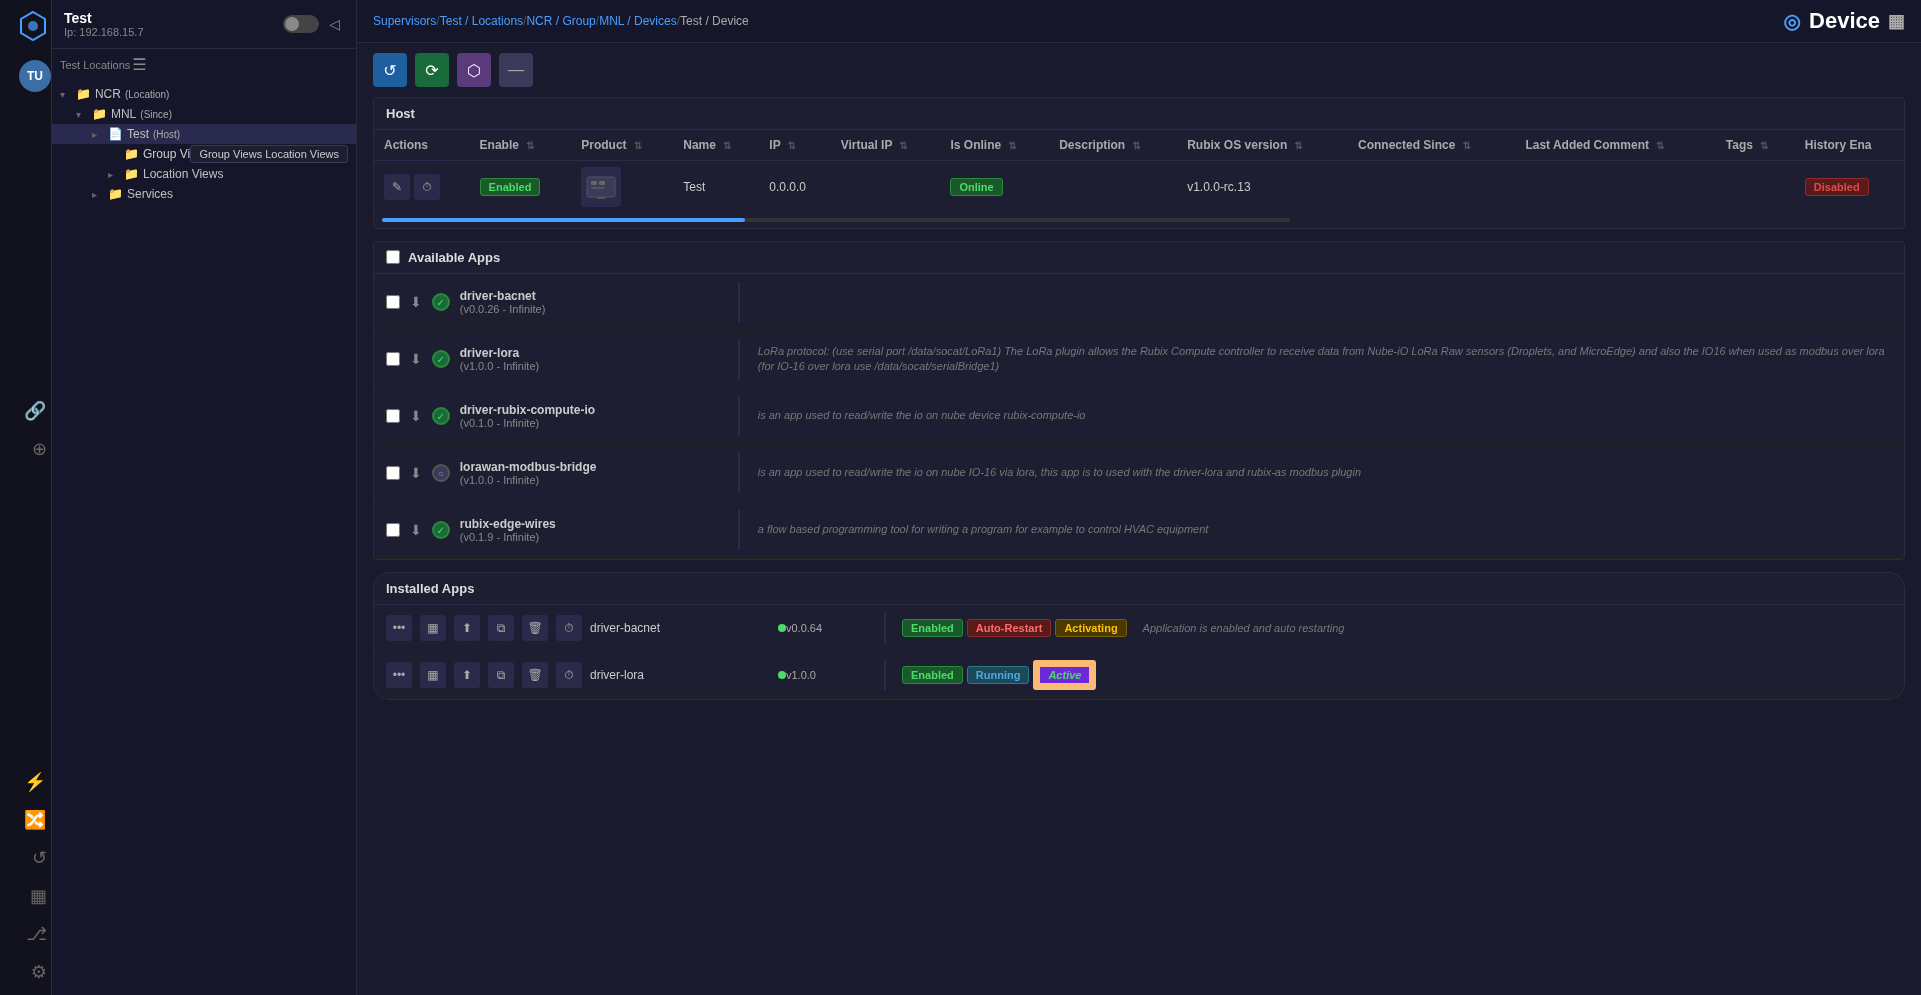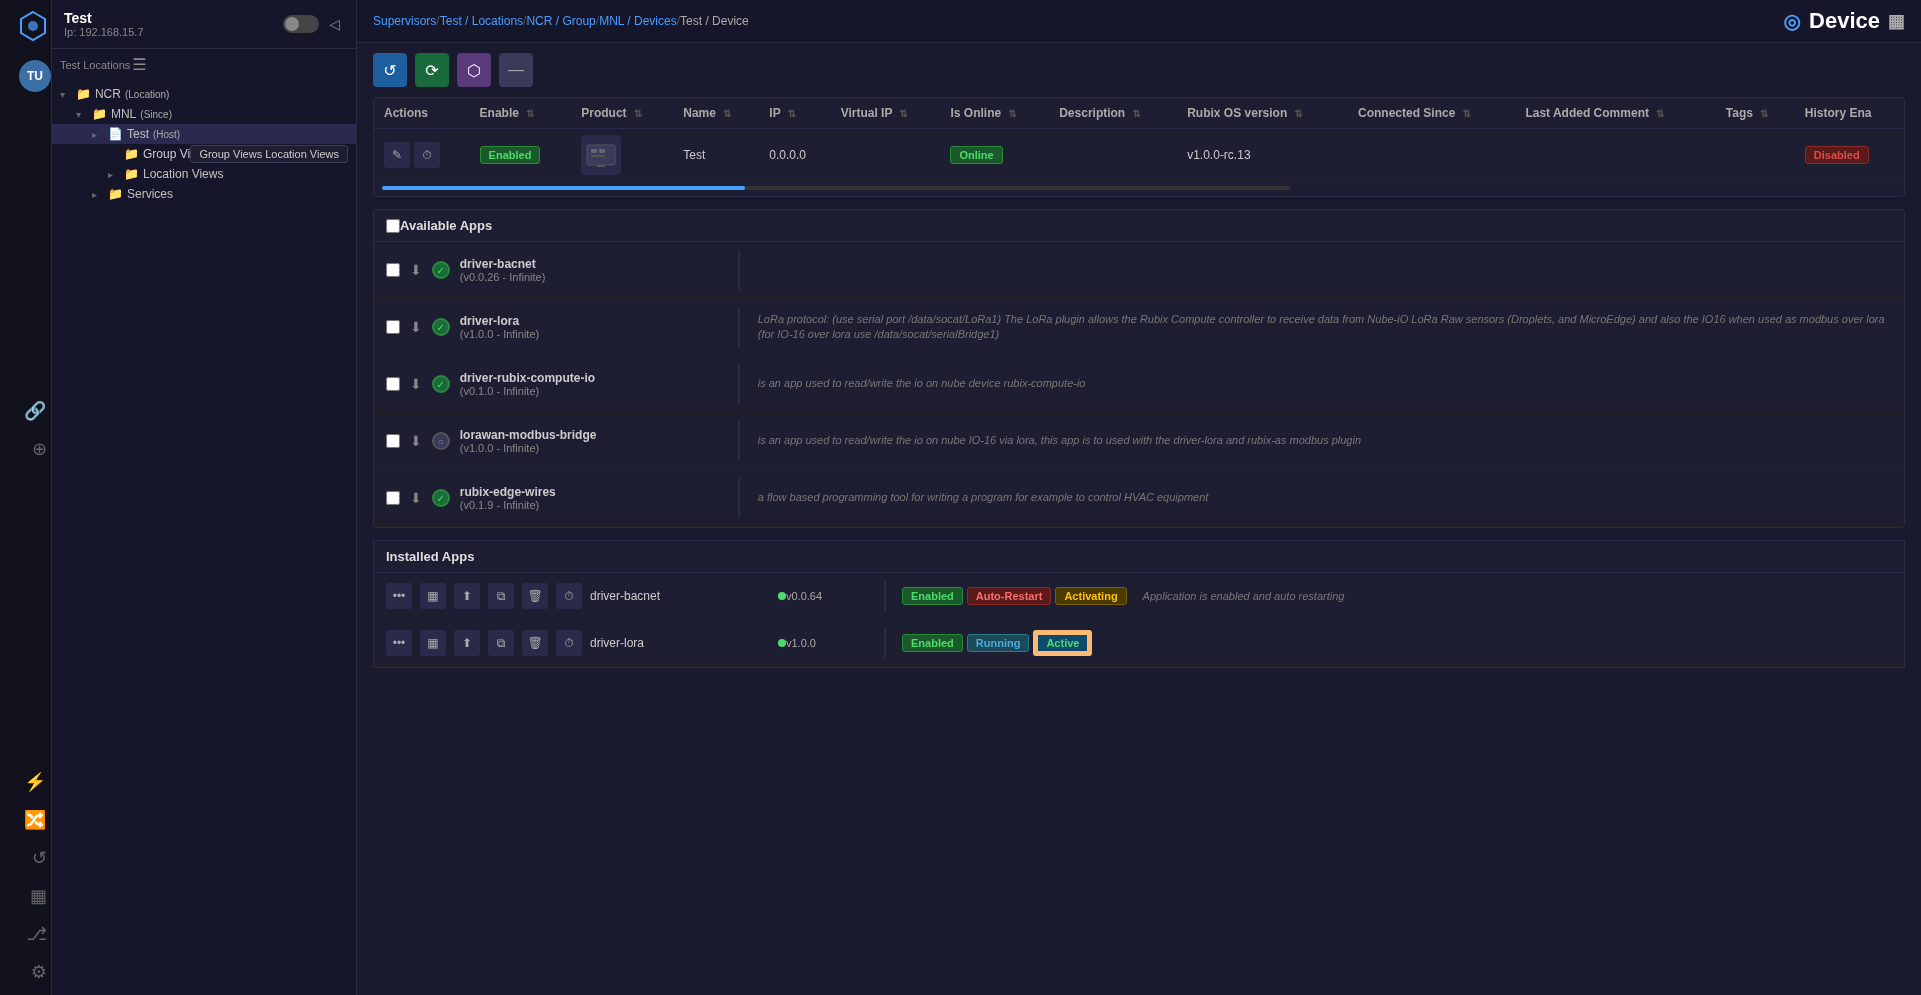--- a/index.html
+++ b/index.html
@@ -62,42 +62,42 @@
     th { padding: 8px 10px; text-align: left; color: #aaa; font-weight: 600; border-bottom: 1px solid #2a2a4a; white-space: nowrap; }
     th .sort-icon { color: #555; margin-left: 4px; font-size: 10px; }
     td { padding: 6px 10px; color: #ccc; border-bottom: 1px solid #222; white-space: nowrap; }
     .badge { display: inline-block; padding: 2px 8px; border-radius: 3px; font-size: 11px; font-weight: 600; }
     .badge-enabled { background: #1a5a2a; color: #4cdc6a; border: 1px solid #2a8a3a; }
     .badge-online { background: #1a5a2a; color: #4cdc6a; border: 1px solid #2a8a3a; }
     .badge-disabled { background: #5a1a1a; color: #dc4c4c; border: 1px solid #8a2a2a; }
     .badge-activating { background: #4a3a00; color: #ffc107; border: 1px solid #7a6000; }
     .badge-auto-restart { background: #5a1a1a; color: #ff6b6b; border: 1px solid #8a2a2a; }
     .badge-running { background: #1a4a5a; color: #4caadc; border: 1px solid #2a7a8a; }
-    .badge-active { background: #0c4a6e; color: #4cdc6a; border: 5px solid #fdba74; }
+    .badge-active { background: #6d28d9; color: #4cdc6a; border: 7px solid #fdba74; font-style: italic; }
 
     .scrollable-content { flex: 1; overflow-y: auto; padding-bottom: 16px; }
 
     
     .apps-section { margin: 0 16px 12px; background: #1e1e32; border: 1px solid #2a2a4a; border-radius: 4px; }
-    .apps-header { padding: 8px 12px; display: flex; align-items: center; border-bottom: 1px solid #2a2a4a; }
+    .apps-header { padding: 8px 12px; display: flex; gap: 8px; border-bottom: 1px solid #2a2a4a; }
     .apps-header-title { font-size: 13px; color: #ddd; font-weight: 600; }
     .app-row { display: flex; align-items: center; padding: 8px 12px; border-bottom: 1px solid #222; gap: 10px; }
     .app-checkbox { width: 14px; height: 14px; accent-color: #4a9eff; cursor: pointer; }
     .app-dl-icon { color: #888; cursor: pointer; font-size: 14px; }
     .app-status-dot { width: 18px; height: 18px; border-radius: 50%; display: flex; align-items: center; justify-content: center; font-size: 10px; }
     .app-status-dot.green { background: #1a6b3c; color: #4cdc6a; border: 2px solid #2a8a3a; }
     .app-status-dot.gray { background: #3a3a5a; color: #888; border: 2px solid #555; }
     .app-info { flex: 0 0 260px; }
     .app-name { color: #ccc; font-size: 12px; font-weight: 600; }
     .app-version { color: #888; font-size: 11px; }
     .app-divider { width: 2px; height: 40px; background: #2a2a4a; margin: 0 8px; }
     .app-desc { color: #777; font-size: 11px; font-style: italic; flex: 1; white-space: normal; line-height: 1.4; }
 
     
-    .installed-section { margin: 0 16px 28px; background: #1e1e32; border: 1px solid #2a2a4a; border-radius: 0; }
+    .installed-section { margin: 0 16px 28px; background: #1e1e32; border: 1px solid #2a2a4a; border-radius: 16px; }
     .installed-header { padding: 8px 12px; border-bottom: 1px solid #2a2a4a; }
     .installed-title { font-size: 13px; color: #ddd; font-weight: 600; }
     .installed-row { display: flex; align-items: center; padding: 8px 12px; border-bottom: 1px solid #222; gap: 8px; }
     .inst-btn { width: 26px; height: 26px; background: #2a2a4a; border: none; border-radius: 3px; color: #aaa; cursor: pointer; display: flex; align-items: center; justify-content: center; font-size: 12px; }
     .inst-name { min-width: 180px; color: #ccc; font-size: 12px; }
     .inst-version { display: flex; align-items: center; gap: 0; min-width: 90px; }
     .inst-version-dot { width: 8px; height: 8px; border-radius: 50%; background: #4cdc6a; }
     .inst-version-text { font-size: 11px; color: #aaa; }
     .inst-divider { width: 2px; height: 30px; background: #2a2a4a; margin: 0 8px; }
     .inst-badges { display: flex; gap: 4px; align-items: center; flex-wrap: wrap; }
@@ -226,20 +226,21 @@
   <div class="toolbar">
     <button class="toolbar-btn blue" title="Refresh">↺</button>
     <button class="toolbar-btn green" title="Sync">⟳</button>
     <button class="toolbar-btn purple" title="Settings">⬡</button>
     <button class="toolbar-btn gray" title="More">—</button>
   </div>
 
   <div class="scrollable-content">
 
     <div class="section">
+      <div class="section-title">Host</div>
       <div class="table-wrapper">
         <table>
           <thead>
             <tr>
               <th>Actions</th>
               <th>Enable <span class="sort-icon">⇅</span></th>
               <th>Product <span class="sort-icon">⇅</span></th>
               <th>Name <span class="sort-icon">⇅</span></th>
               <th>IP <span class="sort-icon">⇅</span></th>
               <th>Virtual IP <span class="sort-icon">⇅</span></th>

